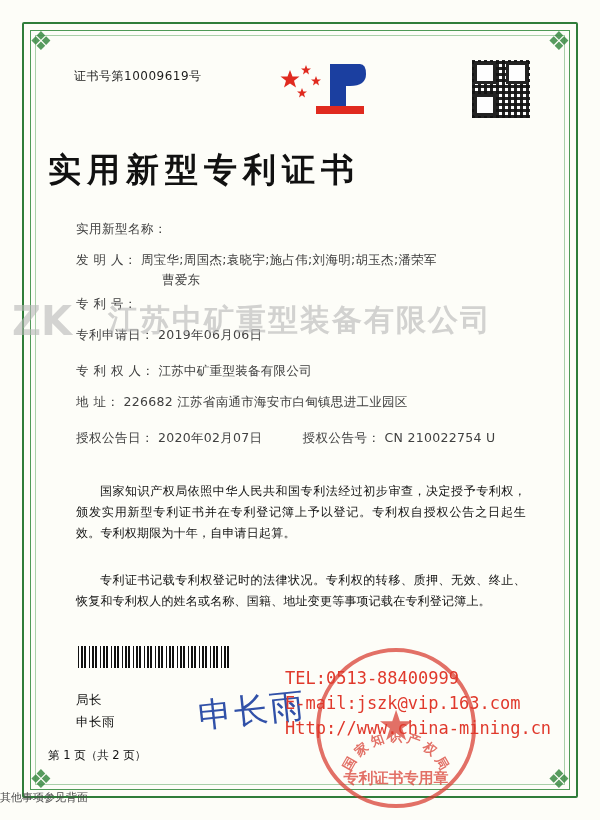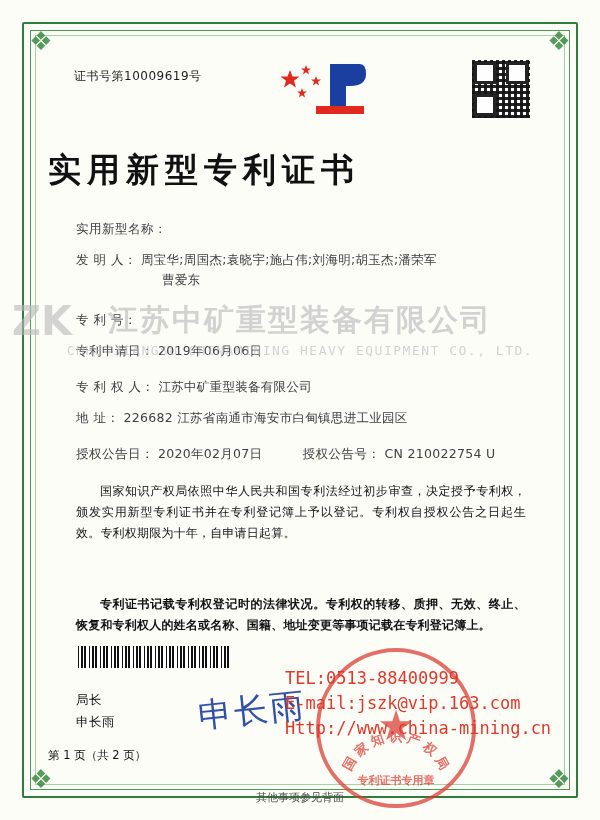--- a/index.html
+++ b/index.html
@@ -138,40 +138,40 @@
   .row .lab {
     white-space: nowrap;
     letter-spacing: .5px;
   }
   .row .val {
     margin-left: 4px;
     letter-spacing: .3px;
   }
   .row.sub {
     margin-top: -11px;
-    margin-bottom: 22px;
+    margin-bottom: 6px;
     padding-left: 82px;
   }
   .row.pair { justify-content: flex-start; text-align: center; }
   .gap { width: 40px; display: inline-block; }
 
   
   .para {
     position: absolute;
     left: 28px;
     width: 450px;
     font-size: 12px;
     line-height: 21px;
     color: #111;
     text-align: justify;
     text-indent: 24px;
     letter-spacing: .2px;
   }
   .para.p1 { top: 433px; }
-  .para.p2 { top: 546px; font-weight: bold; }
+  .para.p2 { top: 522px; }
 
   
   .barcode {
     position: absolute;
     left: 30px; top: 598px;
     width: 152px; height: 22px;
     background: repeating-linear-gradient(90deg,
       #111 0 1px, #fff 1px 3px, #111 3px 5px, #fff 5px 6px,
       #111 6px 8px, #fff 8px 11px);
   }
@@ -224,38 +224,37 @@
     font-size: 13px;
     font-weight: bold;
     transform-origin: 0 62px;
     font-family: "DejaVu Sans", "Liberation Sans", sans-serif;
   }
   .seal .bottom-text {
     position: absolute;
     left: 0; bottom: 16px;
     width: 152px;
     text-align: center;
-    font-size: 11px;
+    font-size: 15px;
     font-weight: bold;
   }
 
   
   .page-no {
     position: absolute;
     left: 0; top: 700px;
     width: 504px;
     text-align: left;
     font-size: 11.5px;
     color: #111;
   }
   .foot-note {
     position: absolute;
     left: 0; top: 790px;
     width: 600px;
-    text-align: center;
     font-size: 11px;
     color: #4a4a4a;
   }
 
   
   .watermark {
     position: absolute;
     left: 0; top: 300px;
     width: 600px;
     text-align: center;
@@ -393,21 +392,20 @@
       <div class="star">★</div>
       <div class="bottom-text">专利证书专用章</div>
     </div>
 
     <div class="page-no">第 1 页（共 2 页）</div>
   </div>
 
   <div class="wm-logo">ZK</div>
   <div class="watermark">
     <div class="wm-cn">江苏中矿重型装备有限公司</div>
-    <div class="wm-en">CMHE JIANGSU CHINAMINING HEAVY EQUIPMENT CO., LTD.</div>
   </div>
 
   <div class="contact">
     <div>TEL:0513-88400999</div>
     <div>E-mail:jszk@vip.163.com</div>
     <div>Http://www.china-mining.cn</div>
   </div>
 
   <div class="foot-note">其他事项参见背面</div>
 </div>

